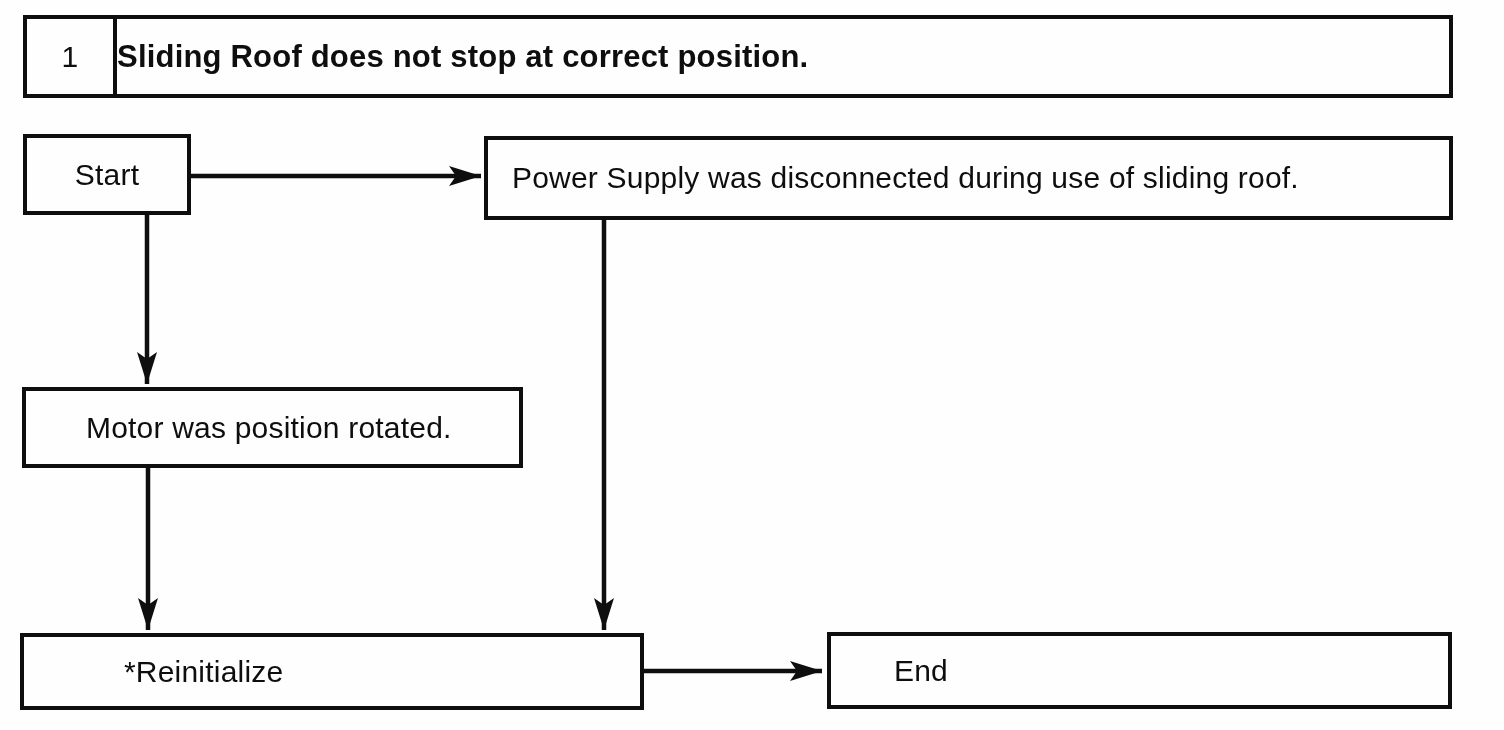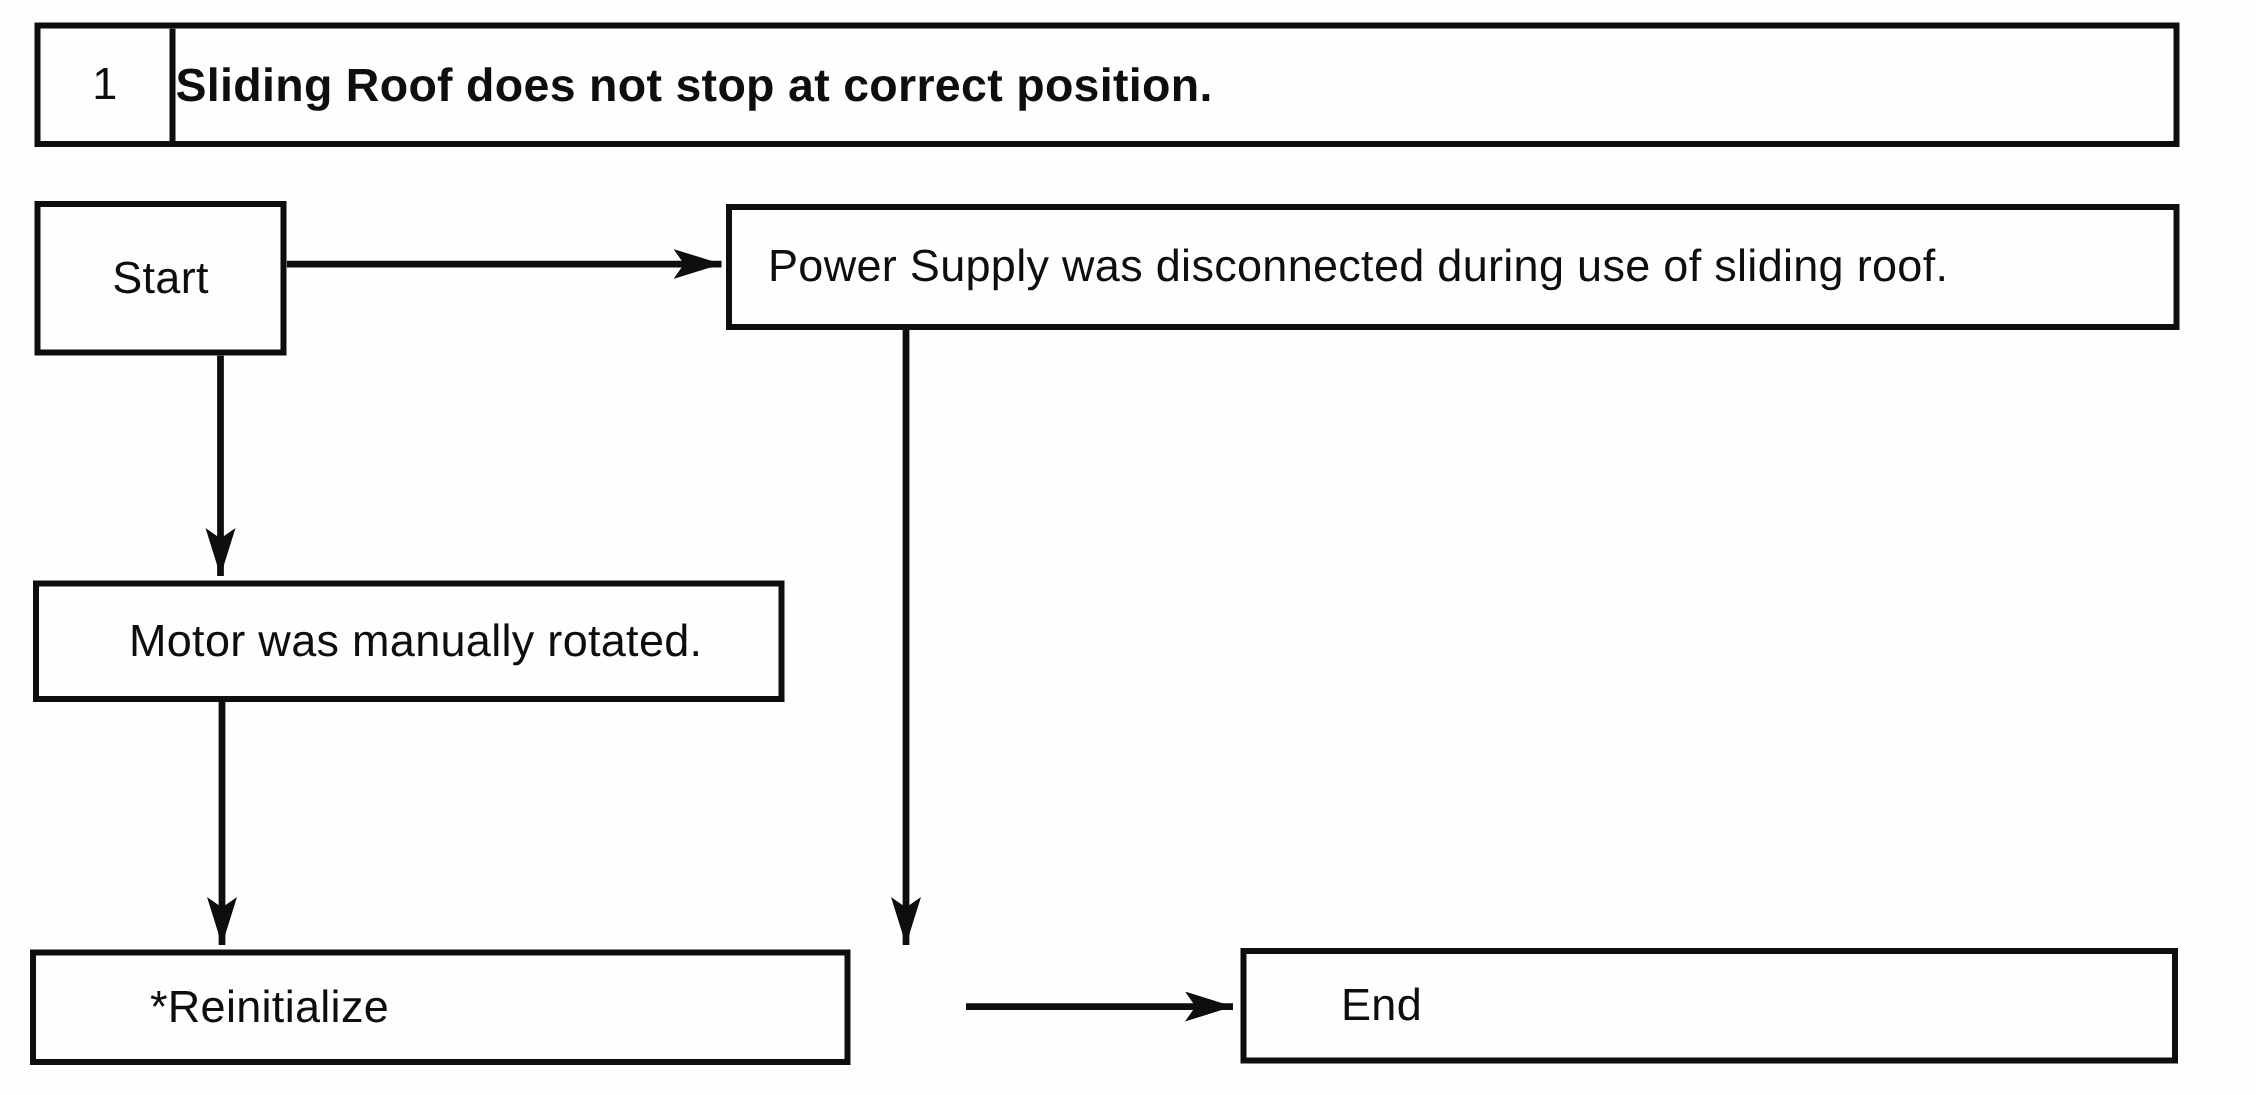--- a/index.html
+++ b/index.html
@@ -56,43 +56,43 @@
   .header-title-cell {
     flex: 1;
     font-weight: bold;
     font-size: 31px;
   }
   
   #node-start {
     left: 23px;
     top: 134px;
     width: 168px;
-    height: 103px;
+    height: 81px;
     justify-content: center;
   }
   #node-power {
     left: 484px;
     top: 136px;
     width: 969px;
     height: 84px;
     padding-left: 24px;
   }
   #node-motor {
     left: 22px;
     top: 387px;
     width: 501px;
     height: 81px;
     padding-left: 60px;
   }
   #node-reinitialize {
     left: 20px;
     top: 633px;
-    width: 547px;
+    width: 624px;
     height: 77px;
-    padding-left: 76px;
+    padding-left: 100px;
   }
   #node-end {
     left: 827px;
     top: 632px;
     width: 625px;
     height: 77px;
     padding-left: 63px;
   }
 </style>
 </head>
@@ -120,21 +120,21 @@
 
   <div class="node" id="node-start">
     <span>Start</span>
   </div>
 
   <div class="node" id="node-power">
     <span>Power Supply was disconnected during use of sliding roof.</span>
   </div>
 
   <div class="node" id="node-motor">
-    <span>Motor was manually rotated.</span>
+    <span>Motor was position rotated.</span>
   </div>
 
   <div class="node" id="node-reinitialize">
     <span>*Reinitialize</span>
   </div>
 
   <div class="node" id="node-end">
     <span>End</span>
   </div>
 

